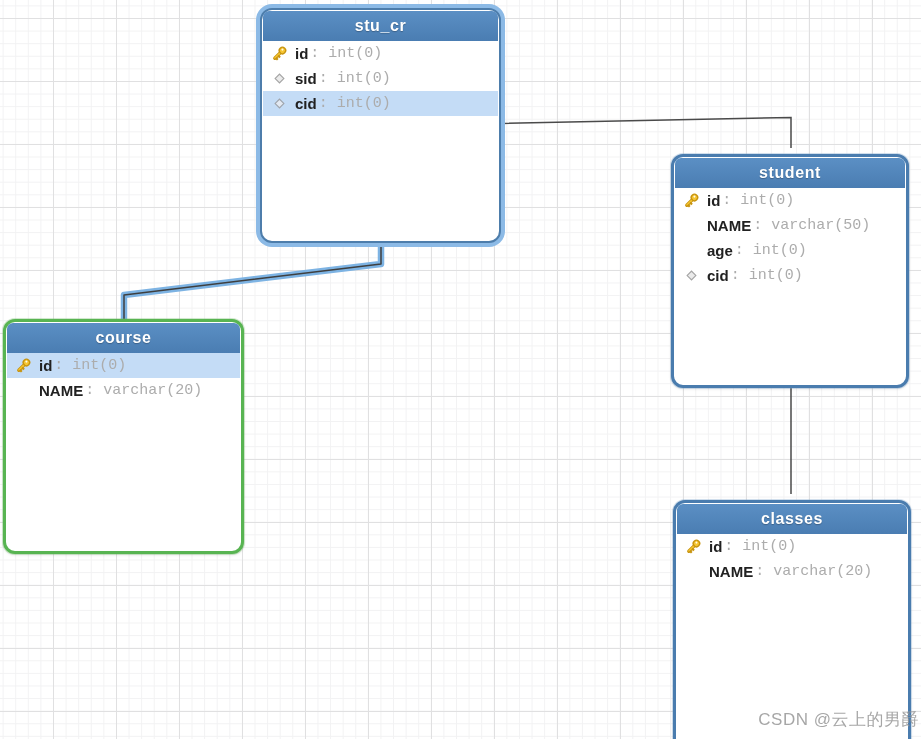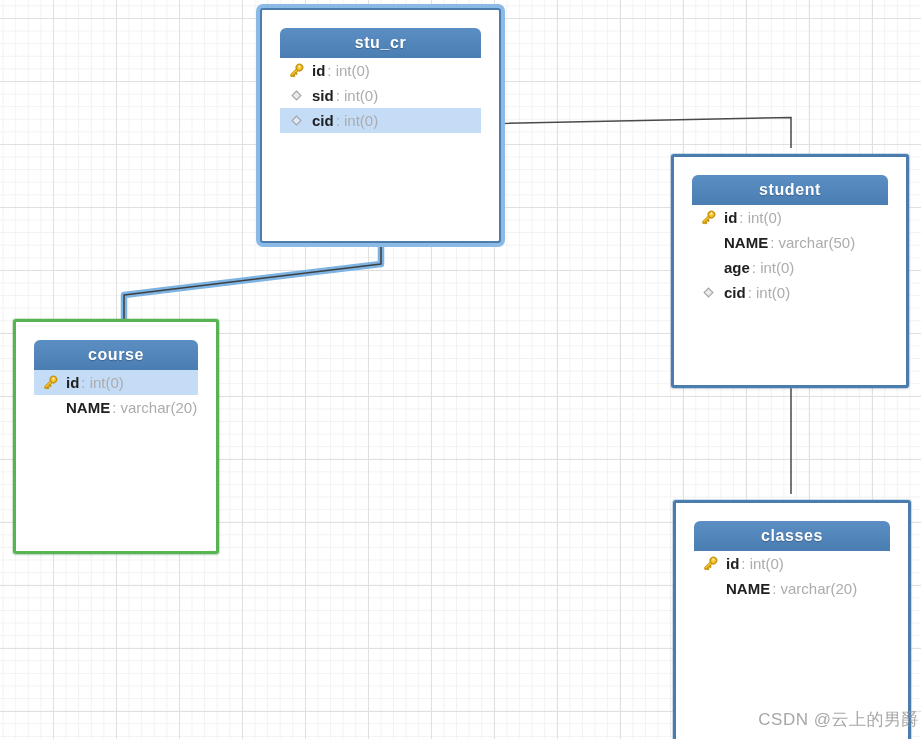--- a/index.html
+++ b/index.html
@@ -13,43 +13,43 @@
     background-image:
       linear-gradient(to right,#e0e0e1 1px,transparent 1px),
       linear-gradient(to bottom,#e0e0e1 1px,transparent 1px),
       linear-gradient(to right,#f2f2f3 1px,transparent 1px),
       linear-gradient(to bottom,#f2f2f3 1px,transparent 1px);
     background-size:63px 63px,63px 63px,12.6px 12.6px,12.6px 12.6px;
     background-position:53px 18px,53px 18px,53px 18px,53px 18px;
   }
   svg.connectors{position:absolute;left:0;top:0;z-index:1;}
   .tbl{
-    position:absolute;z-index:2;background:#ffffff;border-radius:3px;
-    box-sizing:border-box;padding:18px;
+    position:absolute;z-index:2;background:#ffffff;border-radius:12px;
+    box-sizing:border-box;padding:1px;
   }
   .tbl.blue{border:3px solid #4a7cae;box-shadow:0 0 0 1px rgba(130,170,210,0.35),0 1px 3px rgba(0,0,0,0.12);margin-top:8px;}
   .tbl.selected{border:2px solid #4d7dab;box-shadow:0 0 0 4px #8cbae6;}
   .tbl.green{border:3px solid #58b452;box-shadow:0 0 0 1px rgba(110,190,100,0.3),0 1px 3px rgba(0,0,0,0.12);}
   .tbl-header{
     height:30px;line-height:30px;text-align:center;
     background:linear-gradient(#5b8fc4,#4a7db2);
     color:#ffffff;font-weight:bold;font-size:16px;letter-spacing:0.6px;
     border-radius:6px 6px 0 0;
     text-shadow:0 1px 1px rgba(0,0,0,0.25);
   }
   .tbl-body{position:relative;}
   .row{
     height:25px;display:flex;align-items:center;font-size:15px;
   }
   .row.hl{background:#c4dcf6;}
   .icon-slot{
     width:32px;min-width:32px;display:flex;align-items:center;justify-content:center;
   }
   .fname{color:#212121;font-weight:bold;}
-  .ftype{color:#acacac;margin-left:2px;}
+  .ftype{color:#acacac;margin-left:2px;font-family:Liberation Mono, monospace;}
   .watermark{
     position:absolute;right:2px;bottom:8px;z-index:5;
     font-size:17px;color:rgba(150,150,150,0.85);letter-spacing:0.5px;margin-top:31px;
   }
 </style>
 </head>
 <body>
 
 <div class="canvas">
 
@@ -141,21 +141,21 @@
           <svg width="11" height="11" viewBox="0 0 11 11">
               <rect x="2.4" y="2.4" width="6.2" height="6.2" transform="rotate(45 5.5 5.5)" fill="#ebebeb" stroke="#a5a5a5" stroke-width="1.1"></rect>
             </svg>
         </span>
         <span class="fname">cid</span>
         <span class="ftype">: int(0)</span>
       </div>
     </div>
   </div>
 
-  <div class="tbl green" style="left:13px;top:319px;width:206px;height:235px">
+  <div class="tbl green" style="left:3px;top:319px;width:241px;height:235px">
     <div class="tbl-header">
       <span>course</span>
     </div>
     <div class="tbl-body">
       <div class="row hl">
         <span class="icon-slot">
           <svg width="17" height="17" viewBox="0 0 18 18">
               <g transform="rotate(45 9 9)">
                 <line x1="9" y1="8" x2="9" y2="16" stroke="#c7930e" stroke-width="3.6" stroke-linecap="round"></line>
                 <line x1="9" y1="8" x2="9" y2="15.6" stroke="#f6c632" stroke-width="1.7" stroke-linecap="round"></line>

